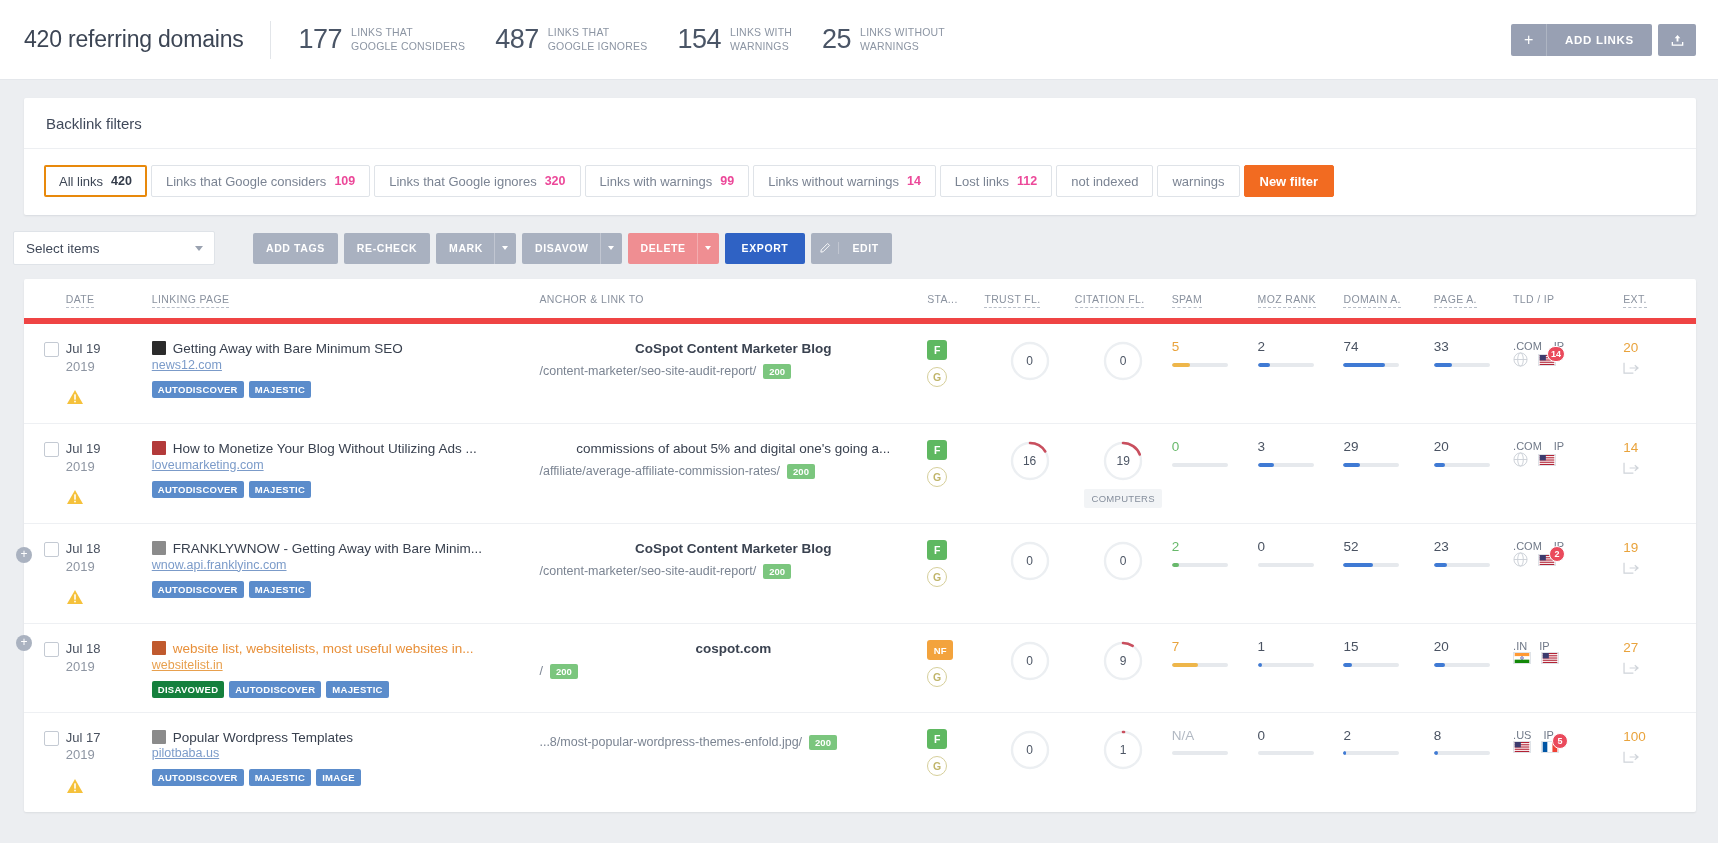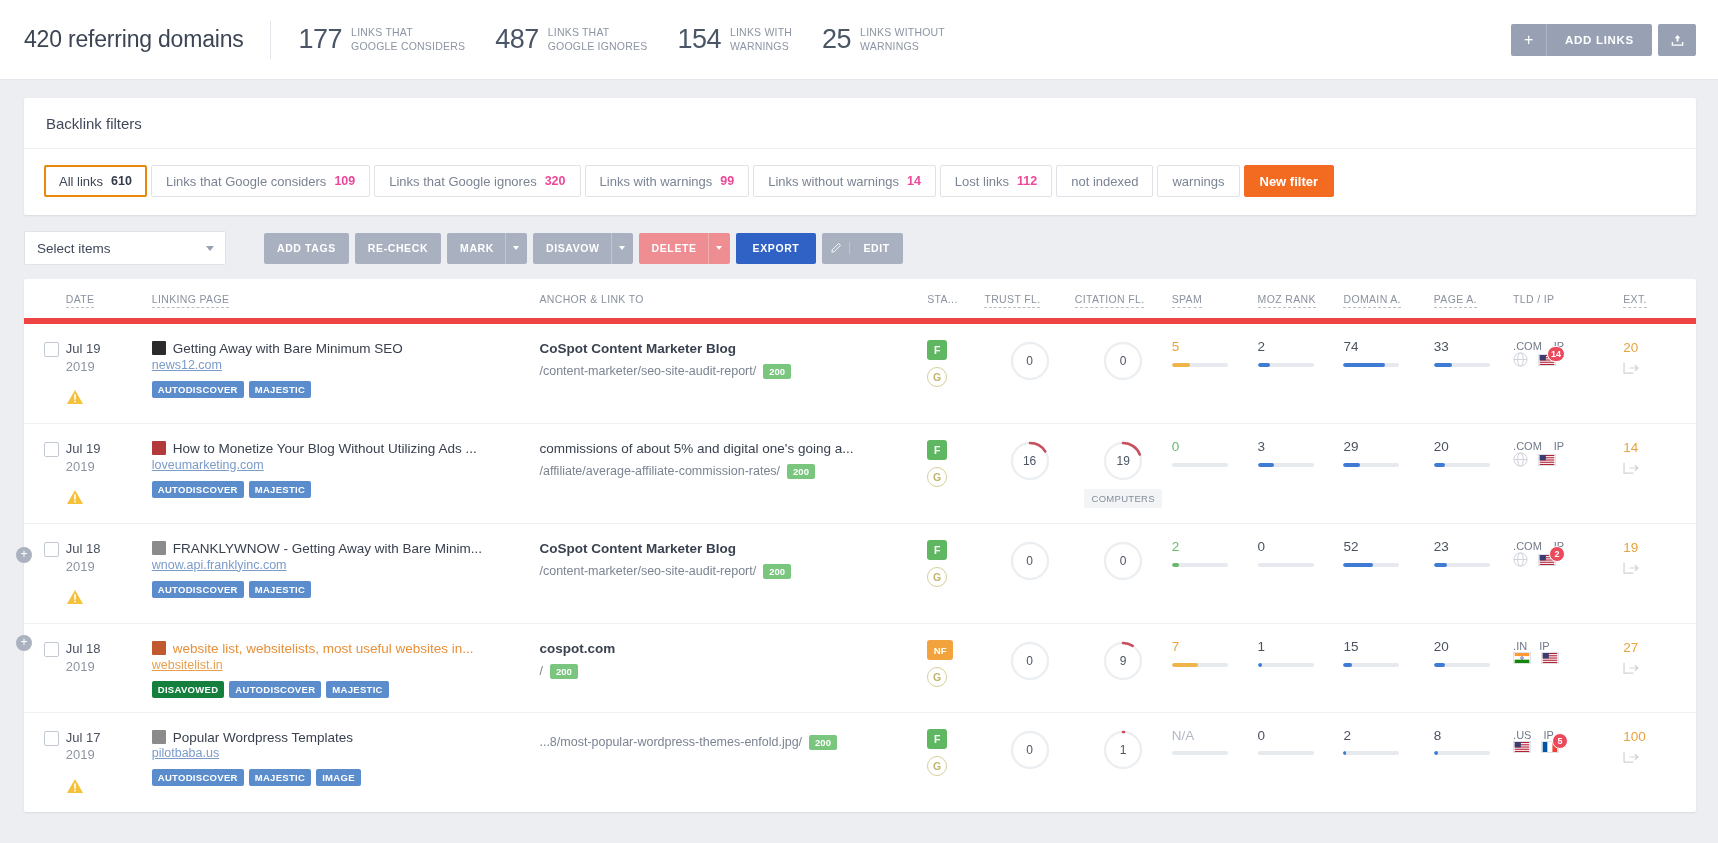--- a/index.html
+++ b/index.html
@@ -62,21 +62,21 @@
   }
   .chip .cnt { color: #ec4899; font-weight: 700; font-size: 12.5px; }
   .chip.active { border: 2px solid #e8890c; color: #3d4655; padding: 0 13px; }
   .chip.active .cnt { color: #333b49; }
   .chip.newfilter {
     background: #f26b21; border-color: #f26b21; color: #fff;
     font-weight: 700; font-size: 13px; padding: 0 15px;
   }
 
   
-  .toolbar { display: flex; align-items: center; gap: 0; padding: 16px 22px 14px 24px; }
+  .toolbar { display: flex; align-items: center; gap: 0; padding: 16px 22px 14px 13px; }
   .select-items {
     width: 202px; height: 34px; background: #fff; border: 1px solid #dfe3e8;
     border-radius: 2px; display: flex; align-items: center; justify-content: space-between;
     padding: 0 11px 0 12px; font-size: 13.5px; color: #3f4858; cursor: pointer;
   }
   .caret { width:0;height:0;border-left:4.5px solid transparent;border-right:4.5px solid transparent;border-top:5px solid #9aa2b0; }
   .tb-group { display: flex; align-items: center; gap: 6px; margin-left: 38px; }
   .tbtn {
     height: 31px; display: flex; align-items: center; padding: 0 13px;
     background: #a9b1c0; color: #fff; font-size: 10.5px; font-weight: 700;
@@ -136,21 +136,21 @@
   .lp-title.orange { color: #e8903a; }
   .lp-url { font-size: 12.5px; color: #7b9bc9; text-decoration: underline; cursor: pointer; }
   .lp-url.orange { color: #e8a04e; }
   .tags { display: flex; gap: 5px; margin-top: 9px; flex-wrap: wrap; }
   .tag {
     font-size: 9.5px; font-weight: 700; letter-spacing: .3px; color: #fff;
     background: #5b8ccb; padding: 3px 6px 3px; border-radius: 2px; text-transform: uppercase;
   }
   .tag.red { background: #15803d; }
 
-  .an-title { font-size: 13.5px; color: #3a4250; font-weight: 700; line-height: 1.3; }
+  .an-title { font-size: 13.5px; color: #3a4250; font-weight: 700; line-height: 1.3; text-align: center; }
   .an-title.normal { font-weight: 400; color: #3a4250; }
   .an-sub { margin-top: 6px; font-size: 12.5px; color: #7b8492; display: flex; align-items: center; gap: 7px; flex-wrap: wrap; }
   .code200 { background: #7bc67e; color: #fff; font-size: 9.5px; font-weight: 700; padding: 2px 6px; border-radius: 2px; }
 
   .badges { display: flex; flex-direction: column; align-items: flex-start; gap: 7px; }
   .bf { width: 20px; height: 20px; border-radius: 3px; background: #5fb861; color: #fff;
         font-size: 10.5px; font-weight: 700; display: flex; align-items: center; justify-content: center; }
   .bf.nf { background: #f3a33d; width: 26px; font-size: 9.5px; }
   .bg-g { width: 20px; height: 20px; border-radius: 50%; border: 1px solid #d6cf9a; color: #c0b56a;
           font-size: 10.5px; font-weight: 700; display: flex; align-items: center; justify-content: center; }
@@ -247,21 +247,21 @@
     </div>
   </div>
 </div>
 
 <div class="filters-wrap">
   <div class="filters-card">
     <div class="filters-title">Backlink filters</div>
     <div class="chips" id="chips">
         <div class="chip active">
           <span>All links</span>
-          <span class="cnt">610</span>
+          <span class="cnt">420</span>
         </div>
         <div class="chip">
           <span>Links that Google considers</span>
           <span class="cnt">109</span>
         </div>
         <div class="chip">
           <span>Links that Google ignores</span>
           <span class="cnt">320</span>
         </div>
         <div class="chip">

